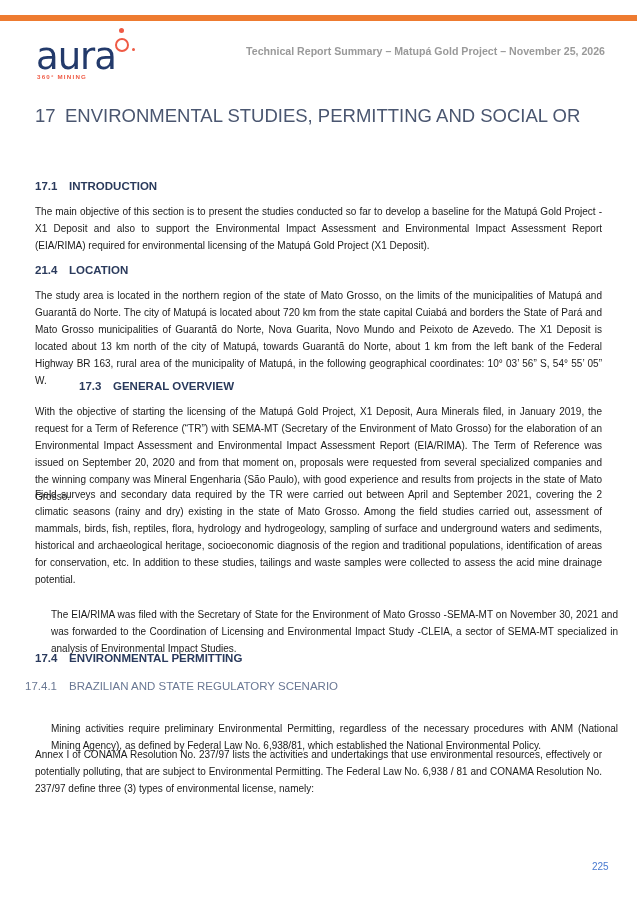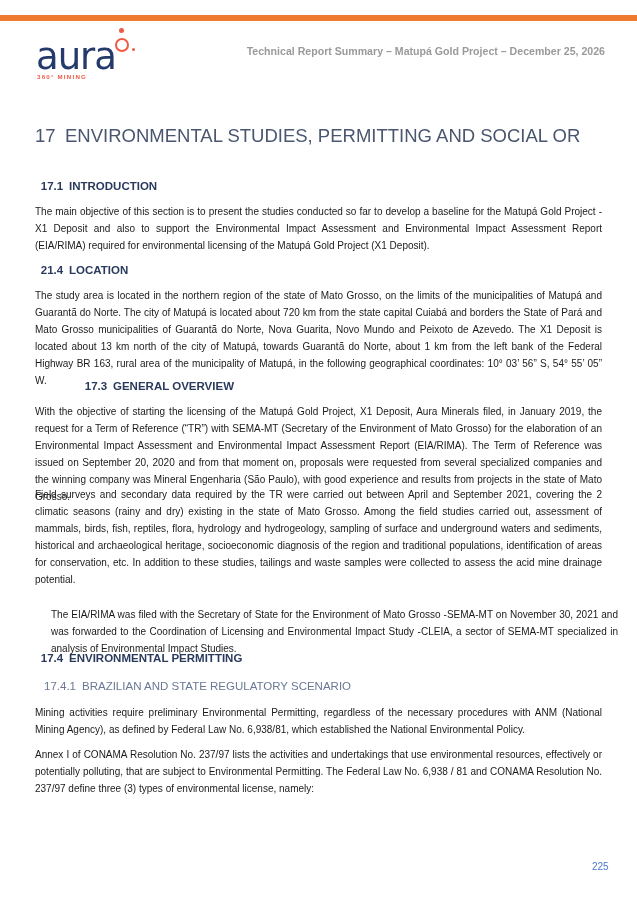--- a/index.html
+++ b/index.html
@@ -8,48 +8,48 @@
   .top-bar { position: absolute; left: 0; top: 15px; width: 637px; height: 6px; background: #ee7b30; }
   .logo { position: absolute; left: 36px; top: 26px; width: 120px; height: 56px; }
   .logo-word { position: absolute; left: 0; top: 12px; font-size: 37px; line-height: 1; color: #233a6b;
                font-family: "DejaVu Sans", sans-serif; font-weight: normal; letter-spacing: -1px; }
   .logo-ring { position: absolute; left: 79px; top: 12px; width: 10px; height: 10px; border: 2.5px solid #ef5a45; border-radius: 50%; }
   .logo-dot-top { position: absolute; left: 83px; top: 2px; width: 5px; height: 5px; background: #ef5a45; border-radius: 50%; }
   .logo-dot-right { position: absolute; left: 96px; top: 22px; width: 3px; height: 3px; background: #ef5a45; border-radius: 50%; }
   .logo-tag { position: absolute; left: 1px; top: 47px; font-size: 6.2px; color: #ef5a45; letter-spacing: 1.2px; font-weight: bold; }
   .header-title { position: absolute; right: 32px; top: 45px; font-size: 10.6px; color: #9a9a9a; font-weight: bold; }
 
-  .chapter-title { position: absolute; left: 35px; top: 124px; width: 560px; font-size: 18.5px; line-height: 24px;
+  .chapter-title { position: absolute; left: 35px; top: 104px; width: 560px; font-size: 18.5px; line-height: 24px;
                    color: #4a5670; font-family: "Liberation Sans", sans-serif; font-weight: normal; }
   .chapter-title .num { display: inline-block; width: 30px; }
   .chapter-title .line2 { padding-left: 29px; display: block; }
 
-  .h2 { position: absolute; left: 35px; font-size: 11.5px; font-weight: bold; color: #2a3a5c; text-align: center; }
+  .h2 { position: absolute; left: 35px; font-size: 11.5px; font-weight: bold; color: #2a3a5c; }
   .h2 .num { display: inline-block; width: 34px; }
-  .h3 { position: absolute; left: 38px; font-size: 11.5px; color: #6a7894; text-align: center; }
+  .h3 { position: absolute; left: 25px; font-size: 11.5px; color: #6a7894; }
   .h3 .num { display: inline-block; width: 44px; }
 
   .para { position: absolute; left: 35px; width: 567px; font-size: 10px; line-height: 17.1px; text-align: justify; color: #1a1a1a; }
 
   .page-num { position: absolute; left: 592px; top: 861px; font-size: 10px; color: #4a7bd0; }
 </style>
 </head>
 <body>
 
 <div class="top-bar"></div>
 
 <div class="logo">
   <span class="logo-word">aura</span>
   <span class="logo-dot-top"></span>
   <span class="logo-ring"></span>
   <span class="logo-dot-right"></span>
   <span class="logo-tag">360° MINING</span>
 </div>
 
-<div class="header-title">Technical Report Summary – Matupá Gold Project – December 25, 2026</div>
+<div class="header-title">Technical Report Summary – Matupá Gold Project – November 25, 2026</div>
 
 <h1 class="chapter-title" style="margin:0;">
   <span class="num">17</span><span>ENVIRONMENTAL STUDIES, PERMITTING AND SOCIAL OR</span>
 </h1>
 
 <div class="h2" style="top:180px;">
   <span class="num">17.1</span><span>INTRODUCTION</span>
 </div>
 <p class="para" style="top:203px;margin:0;">The main objective of this section is to present the studies conducted so far to develop a baseline for the Matupá Gold Project - X1 Deposit and also to support the Environmental Impact Assessment and Environmental Impact Assessment Report (EIA/RIMA) required for environmental licensing of the Matupá Gold Project (X1 Deposit).</p>
 
@@ -64,16 +64,16 @@
 <p class="para" style="top:403px;margin:0;">With the objective of starting the licensing of the Matupá Gold Project, X1 Deposit, Aura Minerals filed, in January 2019, the request for a Term of Reference (“TR”) with SEMA-MT (Secretary of the Environment of Mato Grosso) for the elaboration of an Environmental Impact Assessment and Environmental Impact Assessment Report (EIA/RIMA). The Term of Reference was issued on September 20, 2020 and from that moment on, proposals were requested from several specialized companies and the winning company was Mineral Engenharia (São Paulo), with good experience and results from projects in the state of Mato Grosso.</p>
 <p class="para" style="top:486px;margin:0;">Field surveys and secondary data required by the TR were carried out between April and September 2021, covering the 2 climatic seasons (rainy and dry) existing in the state of Mato Grosso. Among the field studies carried out, assessment of mammals, birds, fish, reptiles, flora, hydrology and hydrogeology, sampling of surface and underground waters and sediments, historical and archaeological heritage, socioeconomic diagnosis of the region and traditional populations, identification of areas for conservation, etc. In addition to these studies, tailings and waste samples were collected to assess the acid mine drainage potential.</p>
 <p class="para" style="top:590px;margin:16px;">The EIA/RIMA was filed with the Secretary of State for the Environment of Mato Grosso -SEMA-MT on November 30, 2021 and was forwarded to the Coordination of Licensing and Environmental Impact Study -CLEIA, a sector of SEMA-MT specialized in analysis of Environmental Impact Studies.</p>
 
 <div class="h2" style="top:652px;">
   <span class="num">17.4</span><span>ENVIRONMENTAL PERMITTING</span>
 </div>
 <div class="h3" style="top:680px;">
   <span class="num">17.4.1</span><span>BRAZILIAN AND STATE REGULATORY SCENARIO</span>
 </div>
-<p class="para" style="top:704px;margin:0;">Mining activities require preliminary Environmental Permitting, regardless of the necessary procedures with ANM (National Mining Agency), as defined by Federal Law No. 6,938/81, which established the National Environmental Policy.</p>
+<p class="para" style="top:704px;margin:16px;">Mining activities require preliminary Environmental Permitting, regardless of the necessary procedures with ANM (National Mining Agency), as defined by Federal Law No. 6,938/81, which established the National Environmental Policy.</p>
 <p class="para" style="top:746px;margin:0;">Annex I of CONAMA Resolution No. 237/97 lists the activities and undertakings that use environmental resources, effectively or potentially polluting, that are subject to Environmental Permitting.  The Federal Law No. 6,938 / 81 and CONAMA Resolution No. 237/97 define three (3) types of environmental license, namely:</p>
 
 <div class="page-num">225</div>
 
 </body></html>

